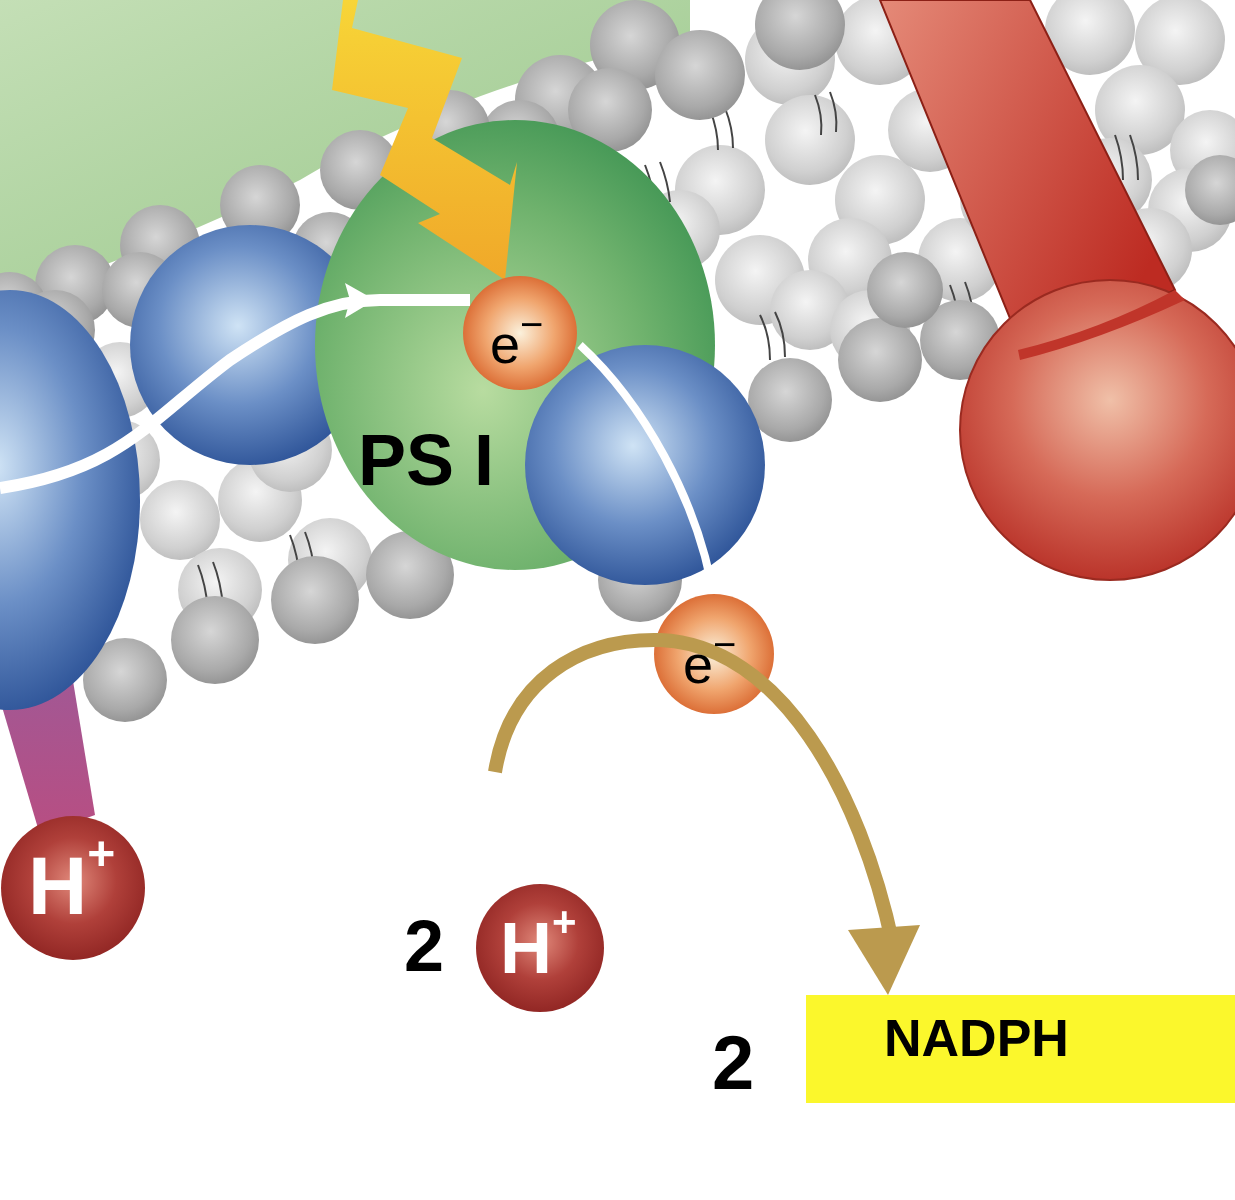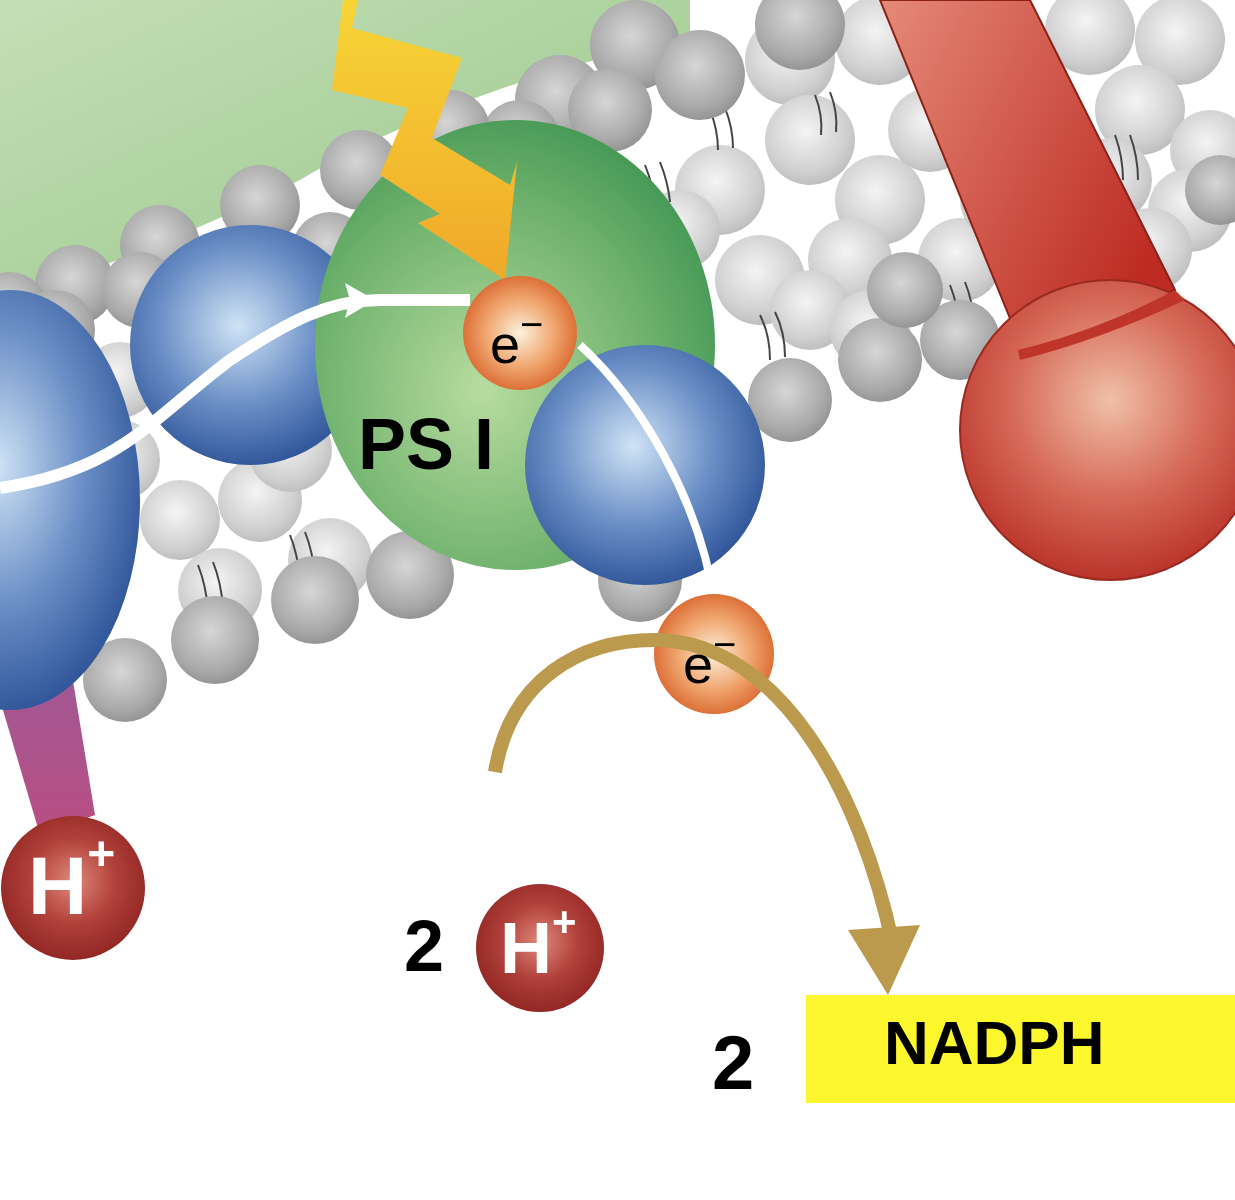--- a/index.html
+++ b/index.html
@@ -206,21 +206,21 @@
   <g>
     <circle cx="73" cy="888" r="72" fill="url(#protonGrad)"></circle>
   </g>
 
   <g>
     <circle cx="540" cy="948" r="64" fill="url(#protonGrad)"></circle>
   </g>
 </svg>
 
 
-<div class="label" style="left:358px; top:408px; font-size:72px;">PS I</div>
+<div class="label" style="left:358px; top:424px; font-size:72px;">PS I</div>
 
 <div class="label" style="left:490px; top:310px; font-size:54px; font-weight:normal;">
   <span>e</span><sup style="font-size:40px; position:relative; top:-6px;">−</sup>
 </div>
 
 <div class="label" style="left:683px; top:630px; font-size:54px; font-weight:normal;">
   <span>e</span><sup style="font-size:40px; position:relative; top:-6px;">−</sup>
 </div>
 
 <div class="label" style="left:28px; top:845px; font-size:82px; color:#fff;">
@@ -229,14 +229,14 @@
 
 
 <div class="label" style="left:404px; top:910px; font-size:72px;">2</div>
 
 <div class="label" style="left:500px; top:912px; font-size:72px; color:#fff;">
   <span>H</span><sup style="font-size:42px; position:relative; top:-12px;">+</sup>
 </div>
 
 <div id="nadph-box"></div>
 <div class="label" style="left:712px; top:1025px; font-size:76px;">2</div>
-<div class="label" style="left:884px; top:1012px; font-size:62px;">NADPH</div>
+<div class="label" style="left:884px; top:1012px; font-size:52px;">NADPH</div>
 </div>
 
 </body></html>

